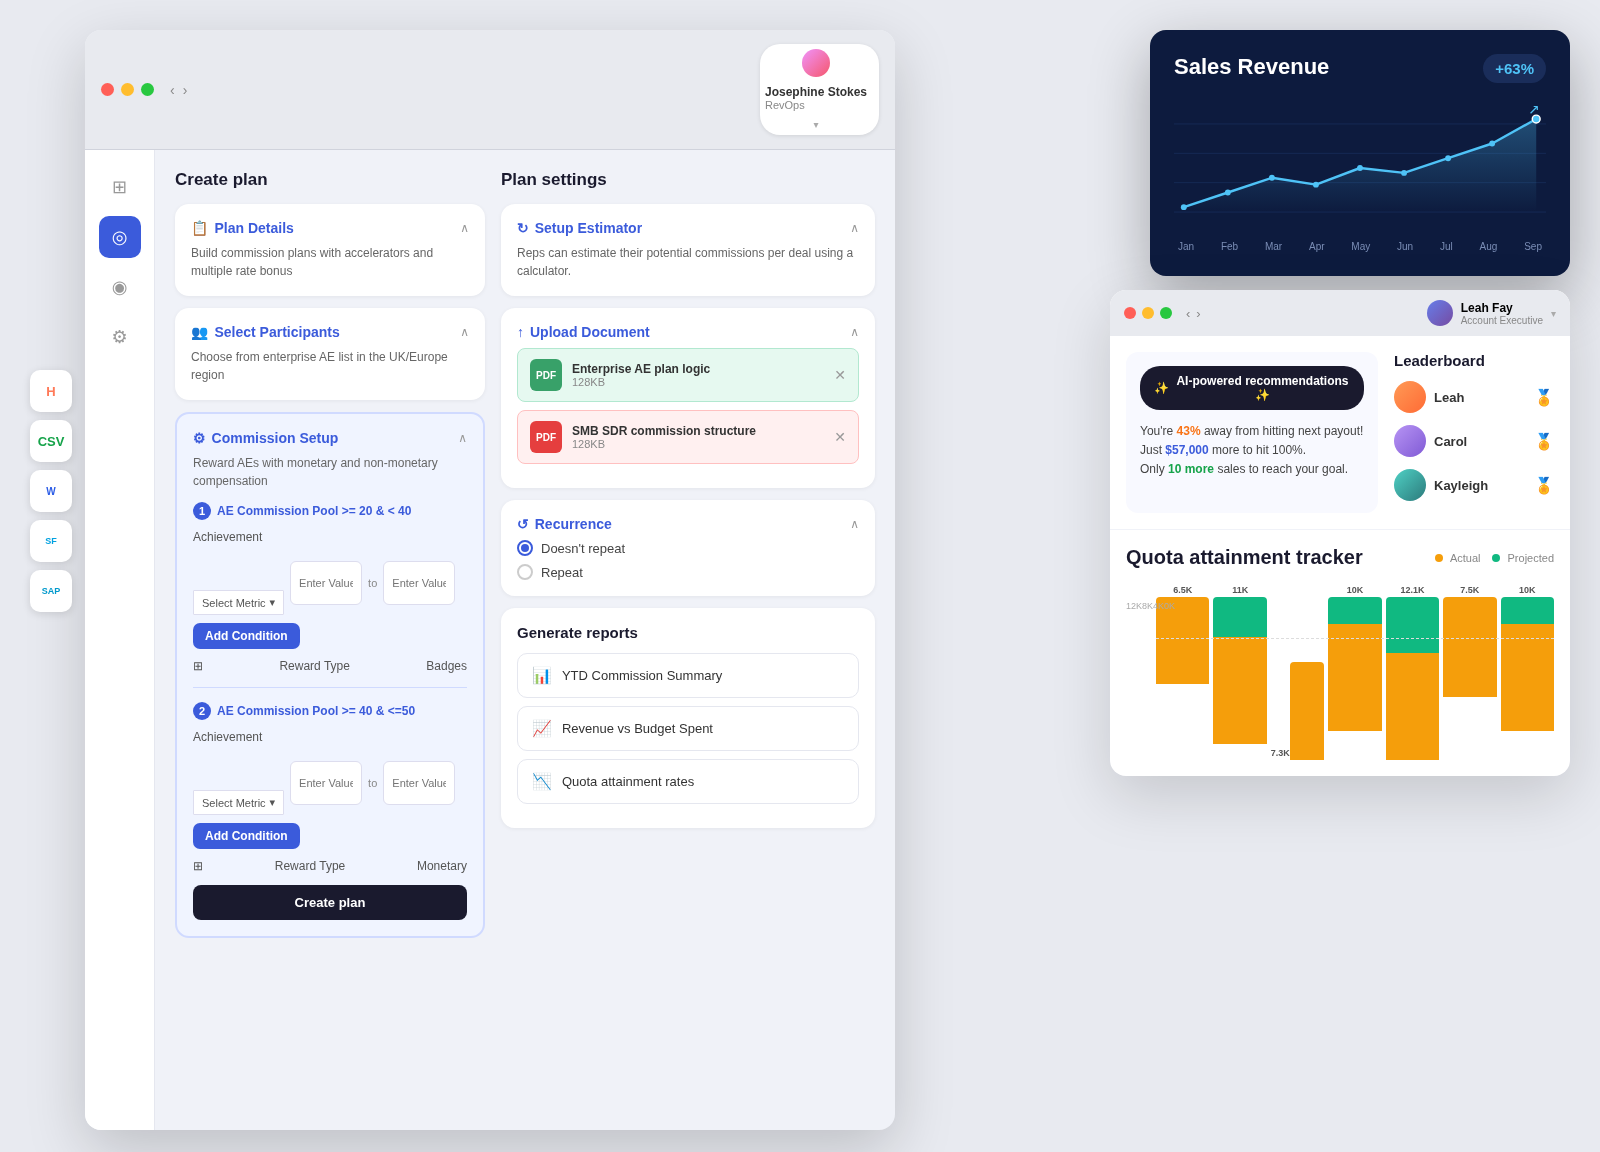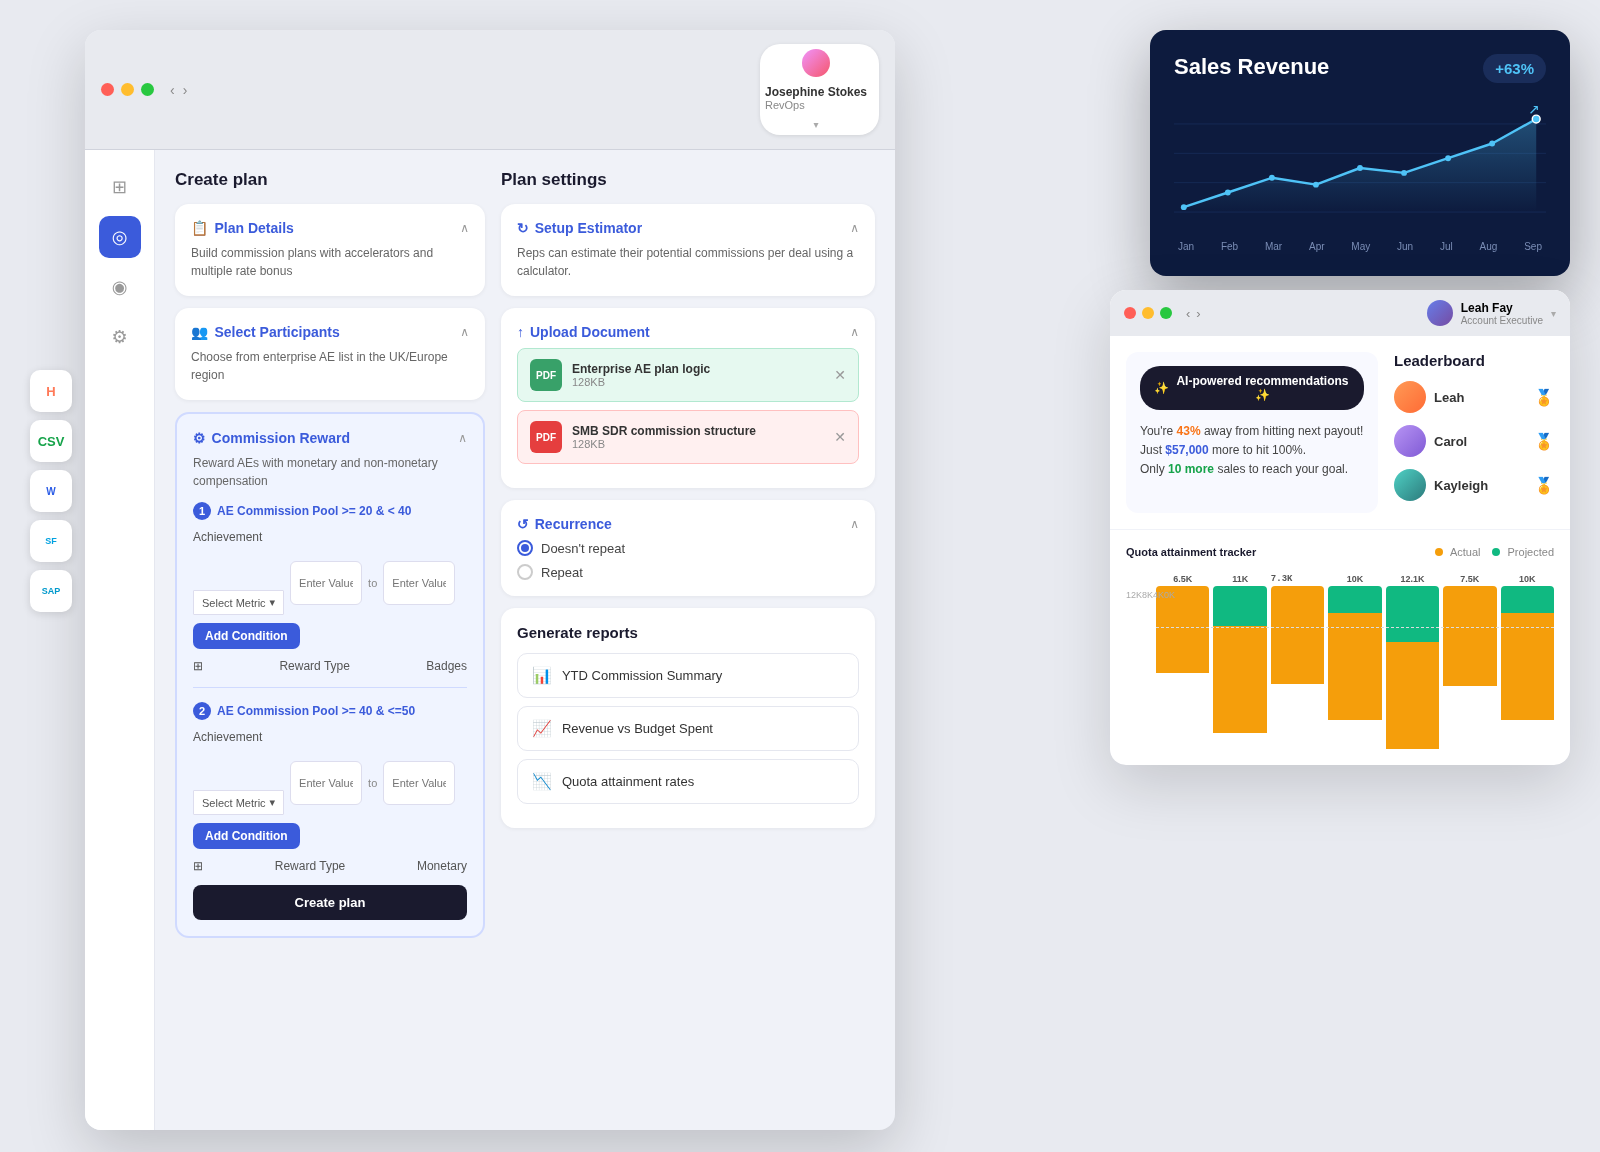--- a/index.html
+++ b/index.html
@@ -554,21 +554,21 @@
     }
 
     .qt-header {
       display: flex;
       justify-content: space-between;
       align-items: center;
       margin-bottom: 16px;
     }
 
     .qt-title {
-      font-size: 11px;
+      font-size: 20px;
       font-weight: 700;
       color: #1a1a2e;
     }
 
     .qt-legend {
       display: flex;
       gap: 12px;
       font-size: 11px;
       color: #888;
     }
@@ -643,21 +643,21 @@
             </div>
             <span class="chevron">∧</span>
           </div>
           <div class="section-desc">Choose from enterprise AE list in the UK/Europe region</div>
         </div>
 
         <div class="commission-card">
           <div class="section-header">
             <div class="section-title">
               <span>⚙</span>
-              <span>Commission Reward</span>
+              <span>Commission Setup</span>
             </div>
             <span class="chevron">∧</span>
           </div>
           <div class="section-desc">Reward AEs with monetary and non-monetary compensation</div>
 
           
           <div style="margin-top:12px;">
             <div class="pool-label">
               <div class="pool-num">1</div>
               <span>AE Commission Pool &gt;= 20 &amp; &lt; 40</span>
@@ -937,21 +937,21 @@
       </div>
 
       <div style="flex:1;display:flex;flex-direction:column;align-items:center;">
         <span style="font-size:9px;color:#555;font-weight:600;margin-bottom:2px;">11K</span>
         <div style="width:100%;display:flex;flex-direction:column;">
           <div style="height:40px;background:#10b981;border-radius:4px 4px 0 0;"></div>
           <div style="height:107px;background:#f59e0b;"></div>
         </div>
       </div>
 
-      <div style="flex:1;display:flex;flex-direction:column;align-items:flex-start;font-family:Liberation Mono, monospace;">
+      <div style="flex:1;display:flex;flex-direction:row;align-items:flex-end;">
         <span style="font-size:9px;color:#555;font-weight:600;margin-bottom:2px;">7.3K</span>
         <div style="width:100%;display:flex;flex-direction:column;">
           <div style="height:98px;background:#f59e0b;border-radius:4px 4px 0 0;"></div>
         </div>
       </div>
 
       <div style="flex:1;display:flex;flex-direction:column;align-items:center;">
         <span style="font-size:9px;color:#555;font-weight:600;margin-bottom:2px;">10K</span>
         <div style="width:100%;display:flex;flex-direction:column;">
           <div style="height:27px;background:#10b981;border-radius:4px 4px 0 0;"></div>

